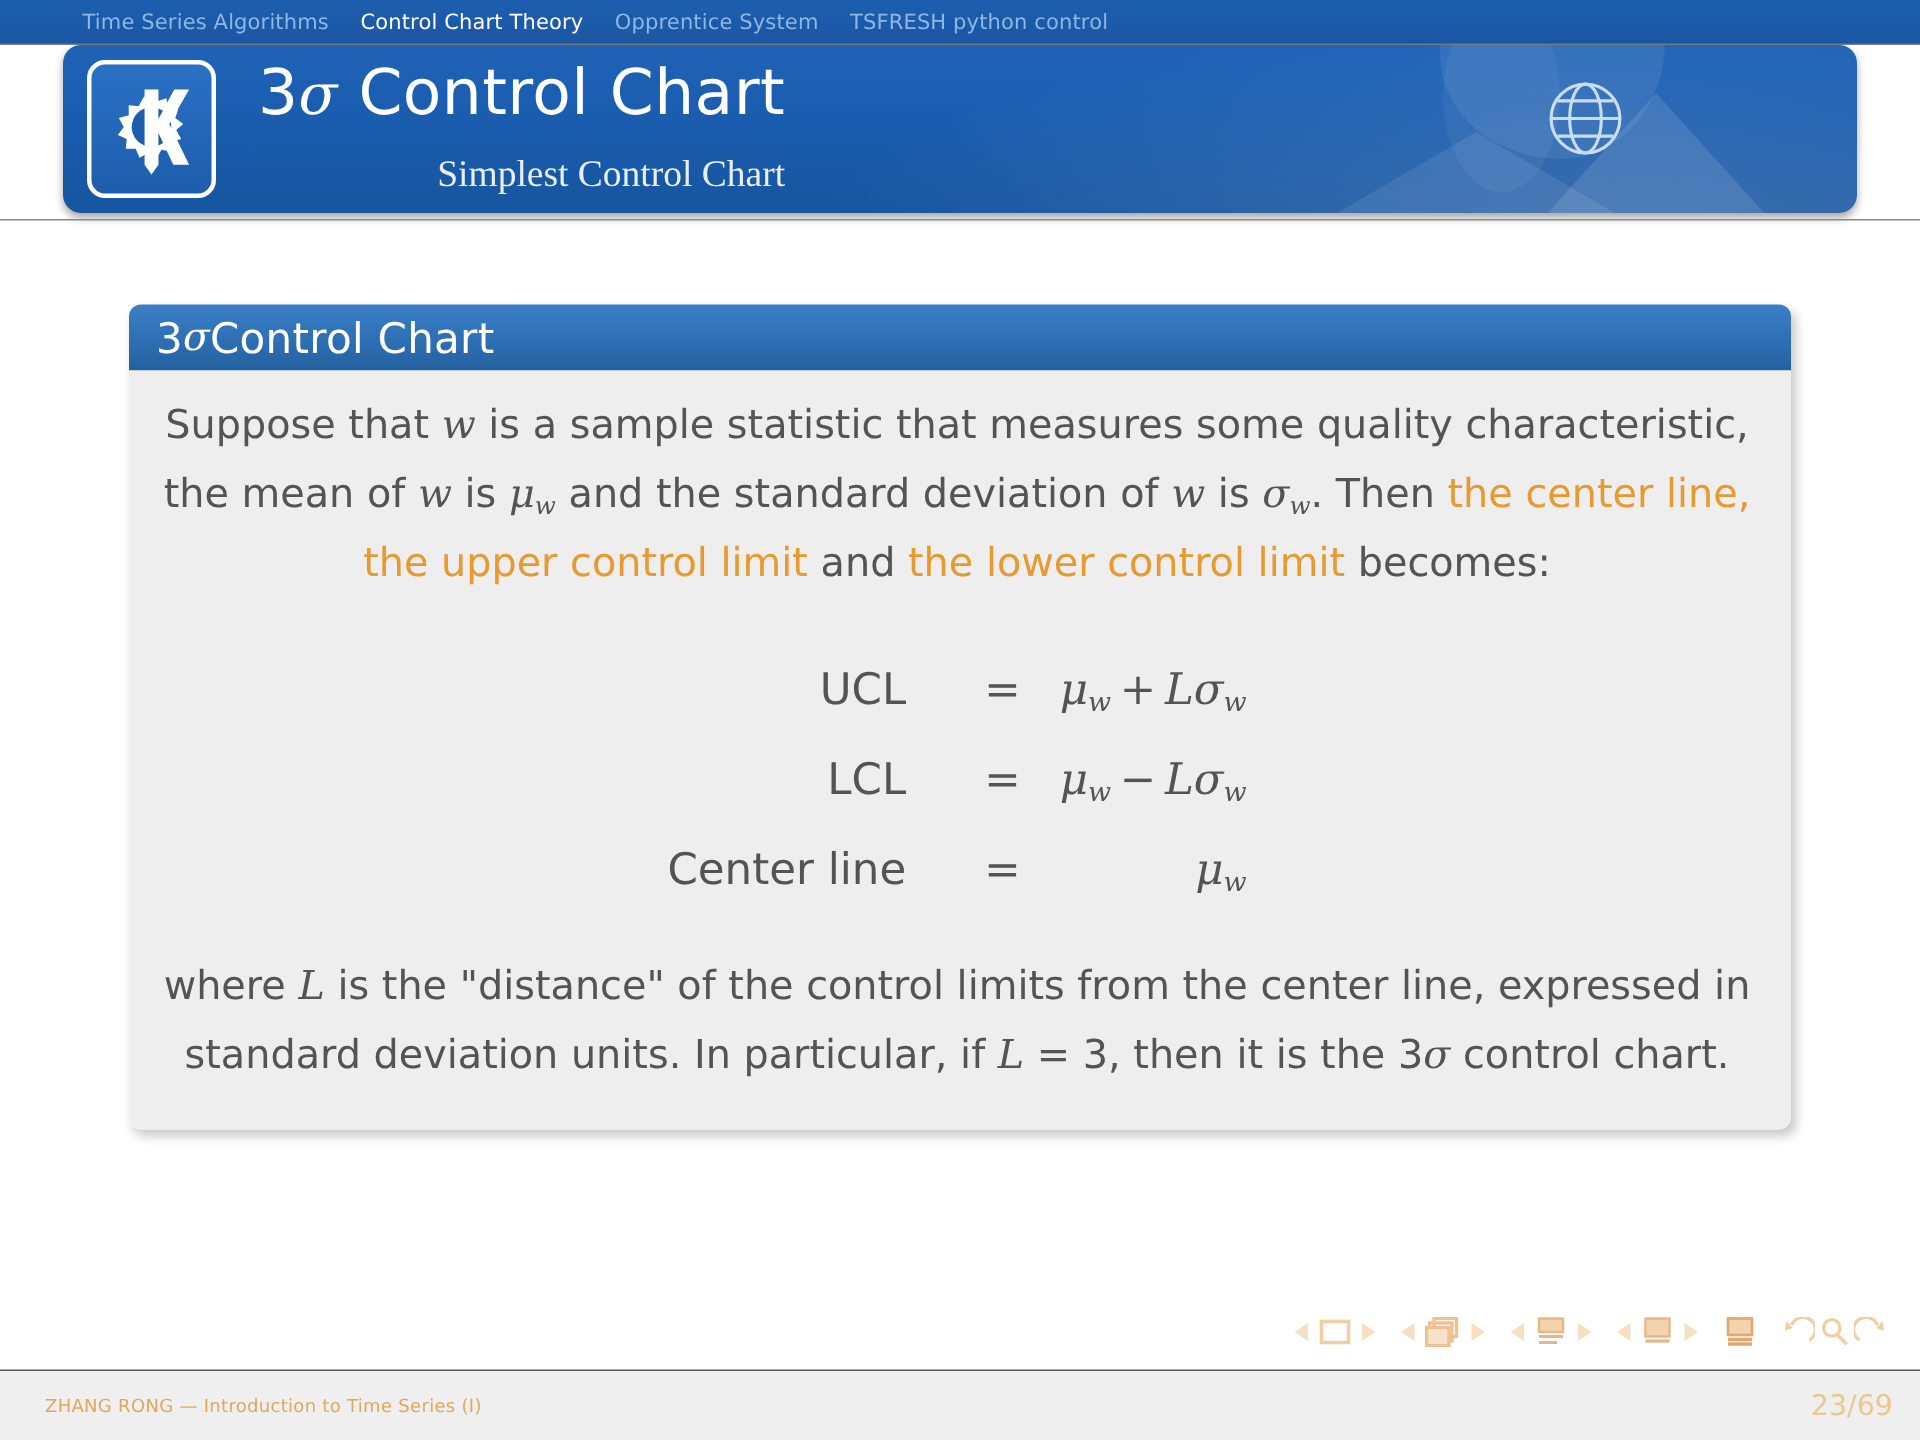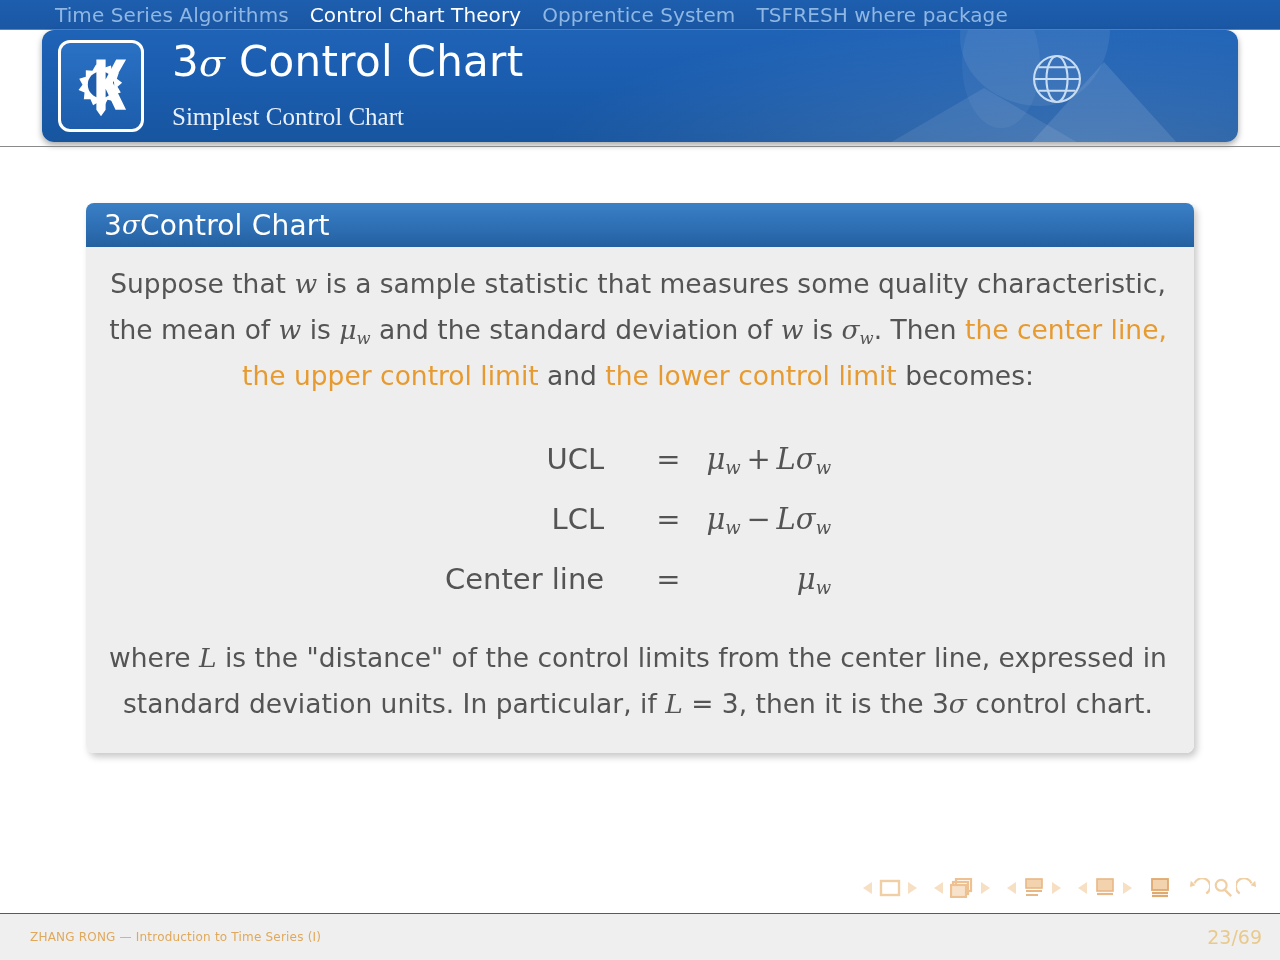--- a/index.html
+++ b/index.html
@@ -33,21 +33,21 @@
   .nav-strip-inner {
     position: absolute;
     left: 55px; top: 0;
     height: 30px;
     display: flex;
     align-items: center;
     gap: 21px;
     white-space: nowrap;
   }
   .nav-item {
-    font-size: 20px;
+    font-size: 14px;
     letter-spacing: 0.1px;
     color: #8fb7e3;
     font-family: "DejaVu Sans", "Liberation Sans", sans-serif;
   }
   .nav-item.active {
     color: #ffffff;
   }
   .nav-rule-top {
     position: absolute;
     left: 0; top: 29px;
@@ -119,21 +119,21 @@
     border: 3px solid #ffffff;
     box-sizing: border-box;
     display: flex;
     align-items: center;
     justify-content: center;
   }
   .logo-box svg { display:block; }
 
   .title-text-wrap {
     position: absolute;
-    left: 130px; top: 8px;
+    left: 130px; top: 8px; text-align: right;
   }
   .slide-title {
     font-size: 42px;
     color: #ffffff;
     line-height: 1.15;
     font-weight: 400;
     letter-spacing: 0.3px;
     white-space: nowrap;
   }
   .slide-title .sig { font-style: italic; font-family: "DejaVu Serif", serif; font-size: 38px; }
@@ -280,21 +280,21 @@
 </head>
 <body>
 
 <div class="header-wrap">
 
   <div class="nav-strip">
     <div class="nav-strip-inner">
       <span class="nav-item">Time Series Algorithms</span>
       <span class="nav-item active">Control Chart Theory</span>
       <span class="nav-item">Opprentice System</span>
-      <span class="nav-item">TSFRESH where package</span>
+      <span class="nav-item">TSFRESH python control</span>
     </div>
   </div>
   <div class="nav-rule-top"></div>
 
   <div class="title-bar">
     <div class="wm-blob"></div>
     <div class="wm-blob2"></div>
     <div class="wm-mountain wm-m2"></div>
     <div class="wm-mountain wm-m1"></div>
 

